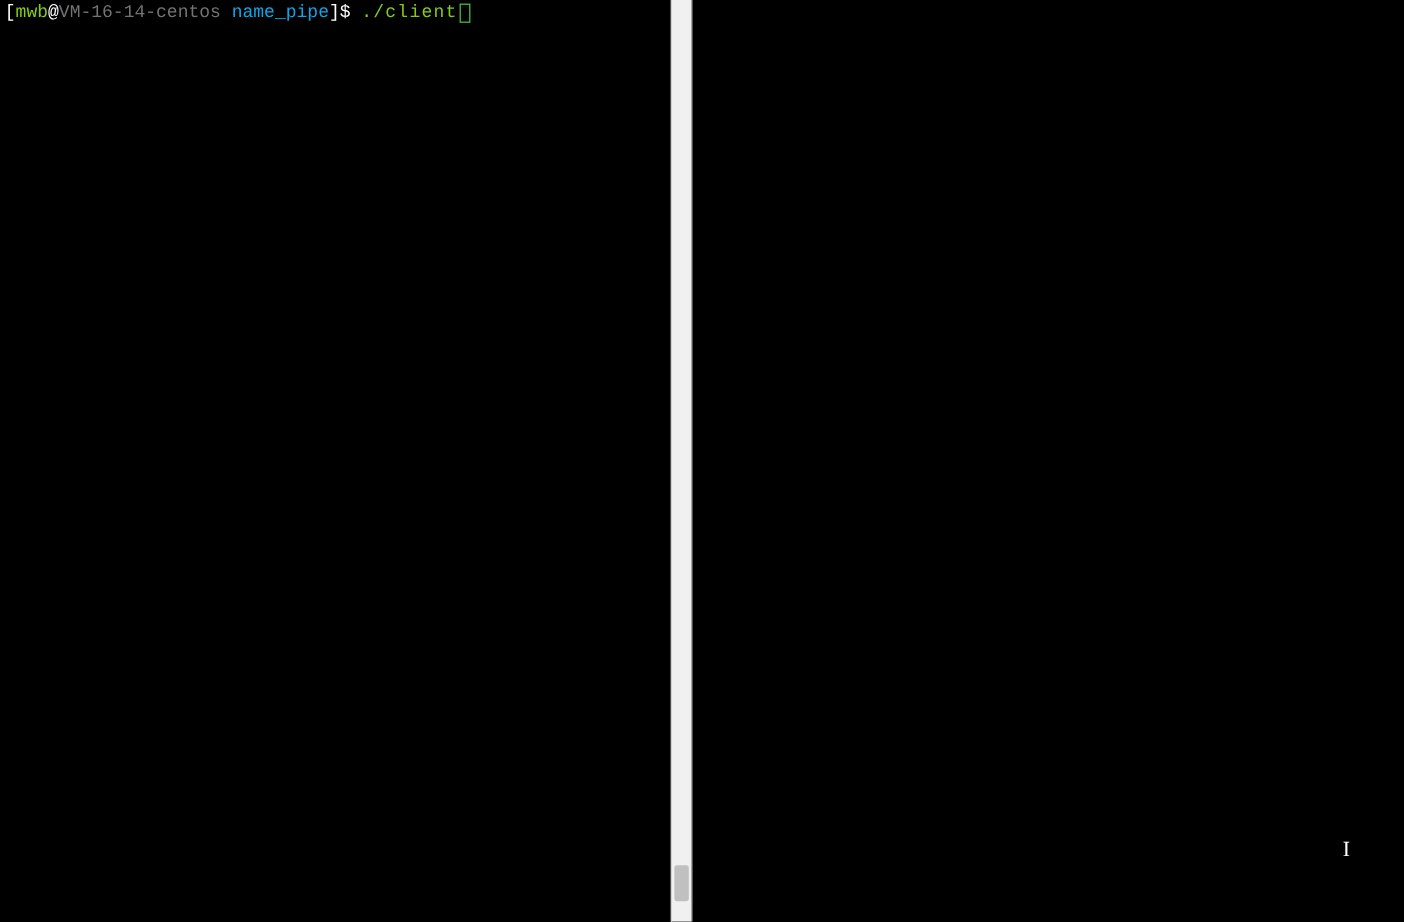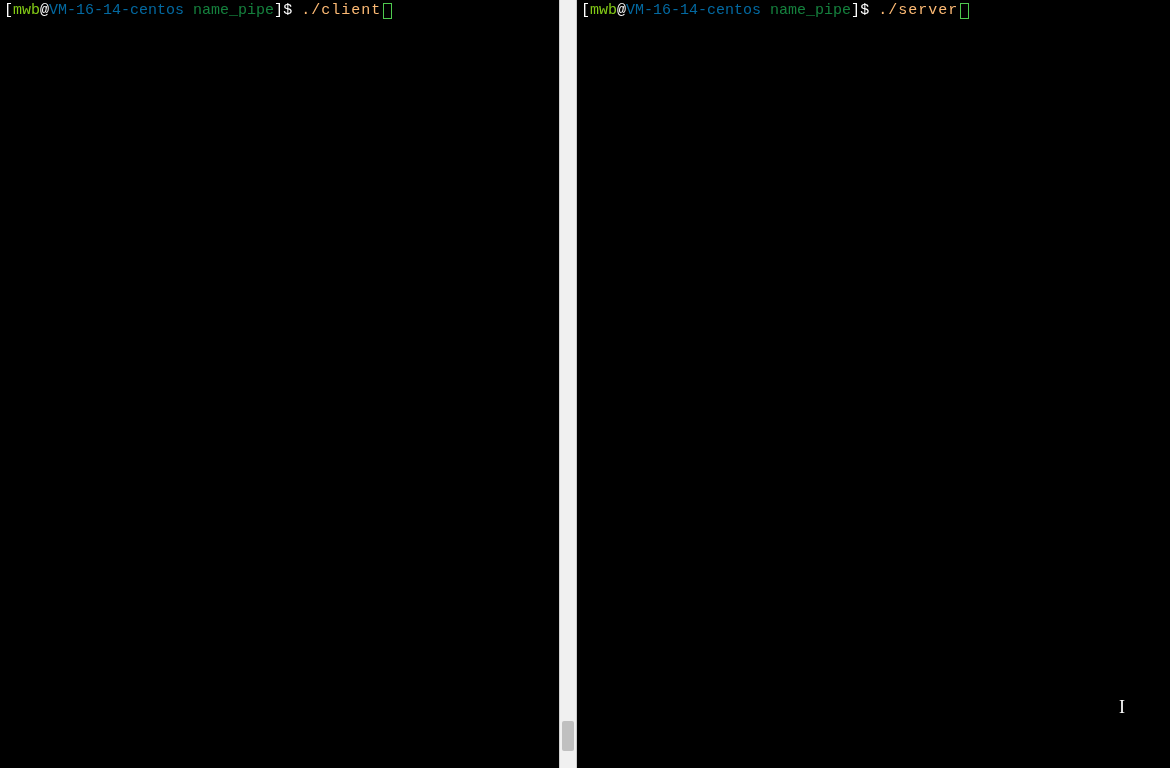--- a/index.html
+++ b/index.html
@@ -59,30 +59,30 @@
     .prompt-bracket {
       color: #ffffff;
     }
     .prompt-user {
       color: #84cc16;
     }
     .prompt-at {
       color: #ffffff;
     }
     .prompt-host {
-      color: #0369a1;
+      color: #737373;
     }
     .prompt-dir {
-      color: #15803d;
+      color: #0ea5e9;
     }
     .prompt-dollar {
       color: #ffffff;
     }
     .cmd {
-      color: #fdba74;
+      color: #84cc16;
       letter-spacing: 1px;
     }
     .cursor {
       display: inline-block;
       width: 9px;
       height: 16px;
       border: 1px solid #4ec94e;
       vertical-align: text-bottom;
       margin-left: 2px;
     }
@@ -99,15 +99,14 @@
 <body>
 
 <div class="pane pane-left">
   <div class="prompt-line"><span class="prompt-bracket">[</span><span class="prompt-user">mwb</span><span class="prompt-at">@</span><span class="prompt-host">VM-16-14-centos</span><span> </span><span class="prompt-dir">name_pipe</span><span class="prompt-bracket">]</span><span class="prompt-dollar">$ </span><span class="cmd">./client</span><span class="cursor"></span></div>
   <div class="scrollbar-wrap">
     <div class="scrollbar-thumb"></div>
   </div>
 </div>
 
 <div class="pane pane-right">
-  <div class="prompt-line"><span class="prompt-bracket">[</span><span class="prompt-user">mwb</span><span class="prompt-at">@</span><span class="prompt-host">VM-16-14-centos</span><span> </span><span class="prompt-dir">name_pipe</span><span class="prompt-bracket">]</span><span class="prompt-dollar">$ </span><span class="cmd">./server</span><span class="cursor"></span></div>
   <span class="text-cursor-icon">I</span>
 </div>
 
 </body></html>

